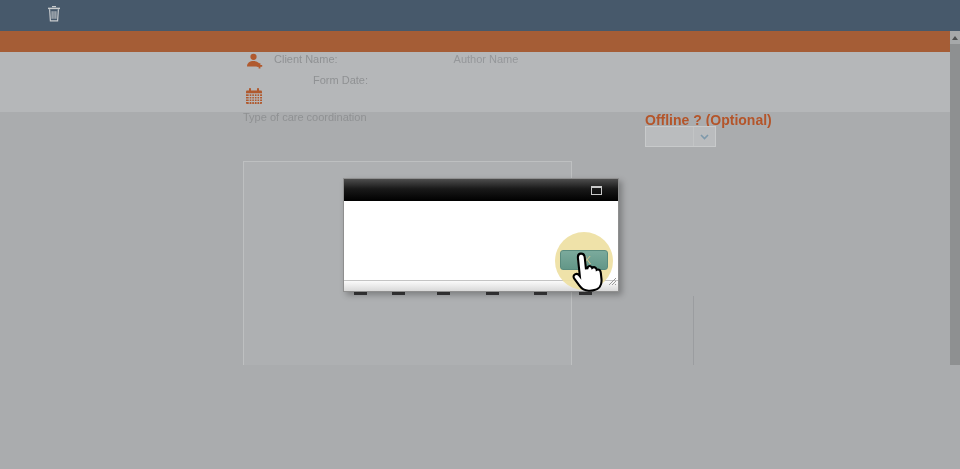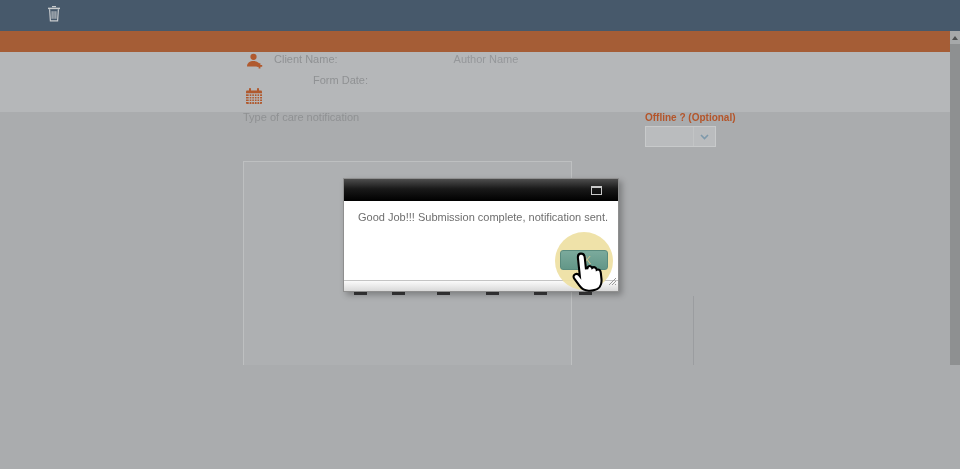--- a/index.html
+++ b/index.html
@@ -8,21 +8,21 @@
 
   
   .topbar{position:absolute;left:0;top:0;width:960px;height:31px;background:#47596b;}
   .trash-btn{position:absolute;left:47px;top:5px;width:18px;height:20px;cursor:pointer;}
   .orangebar{position:absolute;left:0;top:31px;width:950px;height:21px;background:#a55d36;}
   .band{position:absolute;left:0;top:52px;width:950px;height:60px;background:#b5b7b9;}
 
   
   .lbl{position:absolute;font-size:11px;color:#8f9193;white-space:nowrap;}
   .lbl-right{position:absolute;left:400px;width:172px;text-align:center;font-size:11px;color:#95979a;white-space:nowrap;}
-  .orange-lbl{position:absolute;left:645px;top:112px;font-size:10px;font-weight:700;color:#b4552a;white-space:nowrap;}
+  .orange-lbl{position:absolute;left:645px;top:112px;font-size:14px;font-weight:700;color:#b4552a;white-space:nowrap;}
 
   .icon-abs{position:absolute;}
 
   
   .dropdown{position:absolute;left:645px;top:126px;width:71px;height:21px;background:#babcbe;border:1px solid #c8cacb;box-sizing:border-box;}
   .dropdown .dd-arrow{position:absolute;right:0;top:0;width:21px;height:100%;border-left:1px solid #c2c4c5;display:flex;align-items:center;justify-content:center;}
 
   
   .textarea-box{position:absolute;left:243px;top:161px;width:329px;height:227px;border:1px solid #bec0c1;box-sizing:border-box;background:rgba(255,255,255,0.05);}
   .vline{position:absolute;left:693px;top:296px;width:1px;height:92px;background:#9b9da0;}
@@ -101,21 +101,21 @@
         <rect x="12" y="1" width="2" height="4" rx="0.8"></rect>
       </g>
       <g stroke="#b5b7b9" stroke-width="1">
         <path d="M1 6.8 h16"></path>
         <path d="M1 9.5 h16 M1 12 h16 M1 14.5 h16"></path>
         <path d="M4.2 6.8 v10 M6.8 6.8 v10 M9.4 6.8 v10 M12 6.8 v10 M14.6 6.8 v10"></path>
       </g>
     </svg>
   </span>
 
-  <span class="lbl" style="left:243px;top:111px;">Type of care notification</span>
+  <span class="lbl" style="left:243px;top:111px;">Type of care coordination</span>
 
   <span class="orange-lbl">Offline ? (Optional)</span>
   <div class="dropdown">
     <span style="position:absolute;left:4px;top:4px;font-size:10px;color:#555;"></span>
     <span class="dd-arrow">
       <svg width="9" height="6" viewBox="0 0 9 6">
           <polyline points="1,1 4.5,4.5 8,1" fill="none" stroke="#7e99ab" stroke-width="1.6"></polyline>
         </svg>
     </span>
   </div>
@@ -128,21 +128,20 @@
   <div class="dash" style="left:392px;"></div>
   <div class="dash" style="left:437px;"></div>
   <div class="dash" style="left:486px;"></div>
   <div class="dash" style="left:534px;"></div>
   <div class="dash" style="left:579px;"></div>
 
   <div class="dialog">
     <div class="dialog-title">
       <div class="max-btn"></div>
     </div>
-    <div class="dialog-msg">Good Job!!! Submission complete, notification sent.</div>
     <div class="dialog-footer">
       <span class="grip">
         <svg width="9" height="9" viewBox="0 0 9 9">
           <g stroke="#9a9a9a" stroke-width="1">
             <path d="M8 1 L1 8"></path>
               <path d="M8 4 L4 8"></path>
               <path d="M8 7 L7 8"></path>
           </g>
         </svg>
       </span>

